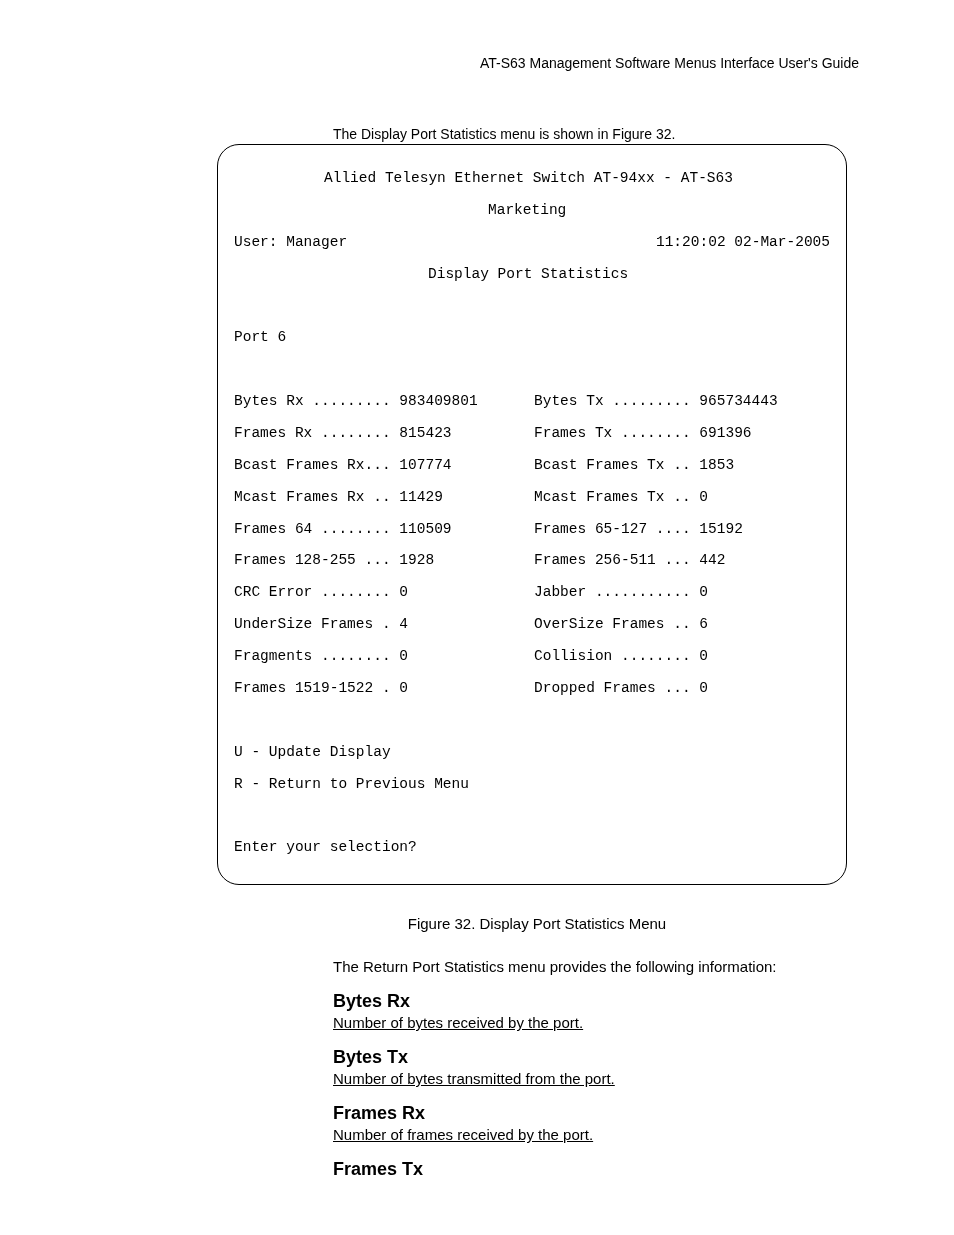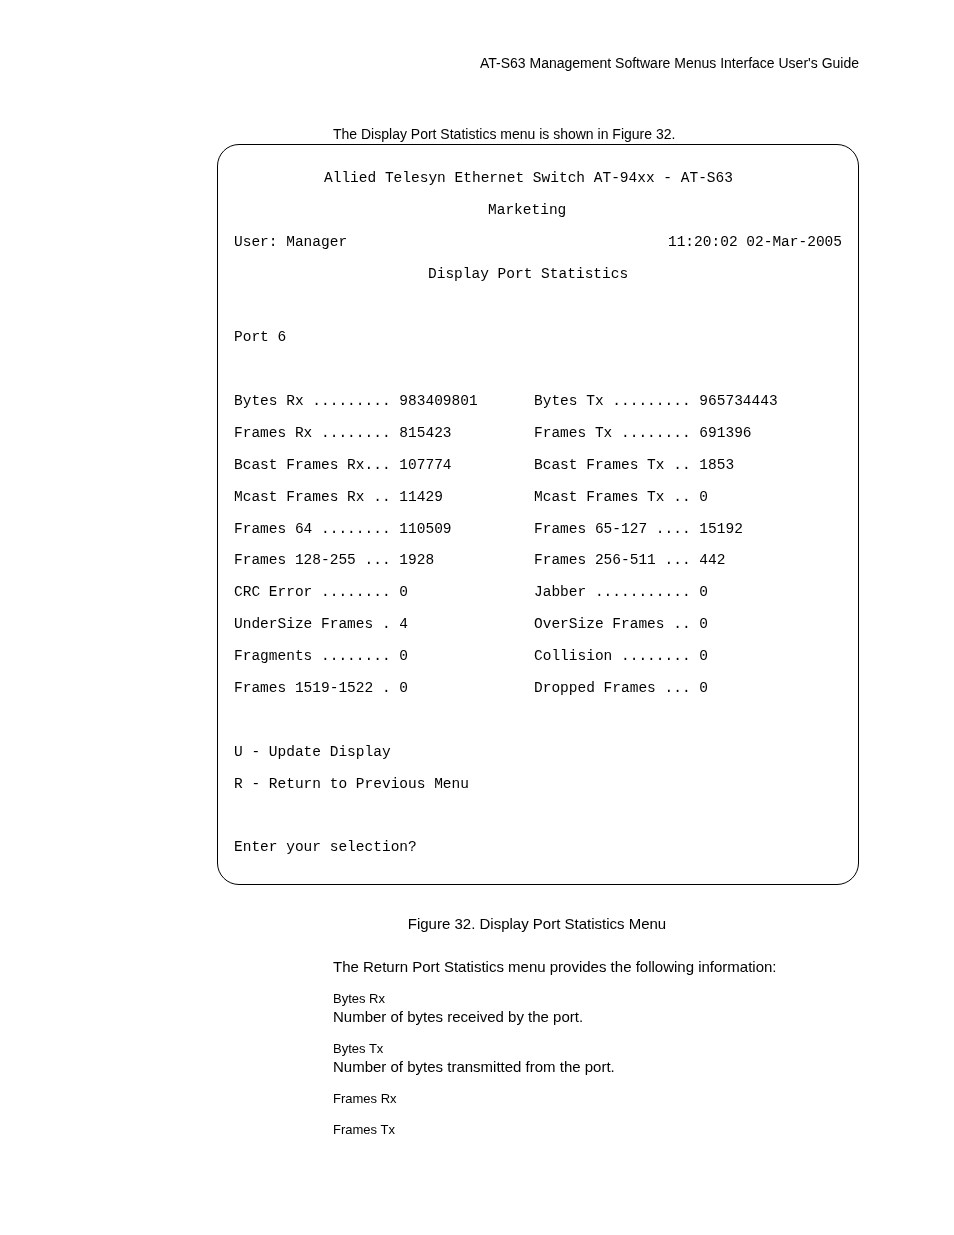--- a/index.html
+++ b/index.html
@@ -24,21 +24,21 @@
   }
   .intro-line {
     font-size: 14px;
     margin-left: 238px;
     margin-bottom: 2px;
   }
   .terminal-box {
     border: 1.2px solid #000;
     border-radius: 22px;
     margin-left: 122px;
-    margin-right: 0;
+    margin-right: 12px;
     padding: 10px 16px 12px 16px;
     font-family: "Courier New", Courier, monospace;
     font-size: 14.5px;
     line-height: 1.10;
     white-space: pre;
   }
   .term-head1 { text-align: left; padding-left: 90px; }
   .term-head2 { text-align: left; padding-left: 254px; }
   .term-userline { display: flex; justify-content: space-between; }
   .term-title { text-align: left; padding-left: 194px; }
@@ -50,22 +50,22 @@
     font-size: 15px;
     margin-top: 30px;
     margin-left: 120px;
     margin-bottom: 26px;
   }
   .body-text {
     margin-left: 238px;
     font-size: 15px;
   }
   .def-block { margin-left: 238px; margin-top: 16px; }
-  .def-term { font-weight: normal; font-size: 13px; }
-  .def-desc { font-size: 15px; margin-top: 2px; }
+  .def-term { font-weight: bold; font-size: 18px; }
+  .def-desc { font-size: 15px; margin-top: 2px; text-decoration: underline; }
 </style>
 </head>
 <body>
 
 <div class="page">
   <div class="doc-header">AT-S63 Management Software Menus Interface User's Guide</div>
 
   <div class="intro-line">The Display Port Statistics menu is shown in Figure 32.</div>
 
   <div class="terminal-box">
@@ -76,21 +76,21 @@
 <div>&nbsp;</div>
 <div>Port 6</div>
 <div>&nbsp;</div>
 <div class="stat-row"><span class="stat-left">Bytes Rx ......... 983409801</span><span class="stat-right">Bytes Tx ......... 965734443</span></div>
 <div class="stat-row"><span class="stat-left">Frames Rx ........ 815423</span><span class="stat-right">Frames Tx ........ 691396</span></div>
 <div class="stat-row"><span class="stat-left">Bcast Frames Rx... 107774</span><span class="stat-right">Bcast Frames Tx .. 1853</span></div>
 <div class="stat-row"><span class="stat-left">Mcast Frames Rx .. 11429</span><span class="stat-right">Mcast Frames Tx .. 0</span></div>
 <div class="stat-row"><span class="stat-left">Frames 64 ........ 110509</span><span class="stat-right">Frames 65-127 .... 15192</span></div>
 <div class="stat-row"><span class="stat-left">Frames 128-255 ... 1928</span><span class="stat-right">Frames 256-511 ... 442</span></div>
 <div class="stat-row"><span class="stat-left">CRC Error ........ 0</span><span class="stat-right">Jabber ........... 0</span></div>
-<div class="stat-row"><span class="stat-left">UnderSize Frames . 4</span><span class="stat-right">OverSize Frames .. 0</span></div>
+<div class="stat-row"><span class="stat-left">UnderSize Frames . 4</span><span class="stat-right">OverSize Frames .. 6</span></div>
 <div class="stat-row"><span class="stat-left">Fragments ........ 0</span><span class="stat-right">Collision ........ 0</span></div>
 <div class="stat-row"><span class="stat-left">Frames 1519-1522 . 0</span><span class="stat-right">Dropped Frames ... 0</span></div>
 <div>&nbsp;</div>
 <div>U - Update Display</div>
 <div>R - Return to Previous Menu</div>
 <div>&nbsp;</div>
 <div>Enter your selection?</div>
 </div>
 
   <div class="fig-caption">Figure 32. Display Port Statistics Menu</div>
@@ -100,19 +100,20 @@
   <div class="def-block">
     <div class="def-term">Bytes Rx</div>
     <div class="def-desc">Number of bytes received by the port.</div>
   </div>
   <div class="def-block">
     <div class="def-term">Bytes Tx</div>
     <div class="def-desc">Number of bytes transmitted from the port.</div>
   </div>
   <div class="def-block">
     <div class="def-term">Frames Rx</div>
+    <div class="def-desc">Number of frames received by the port.</div>
   </div>
   <div class="def-block">
     <div class="def-term">Frames Tx</div>
 
   </div>
 
 </div>
 
 </body></html>

